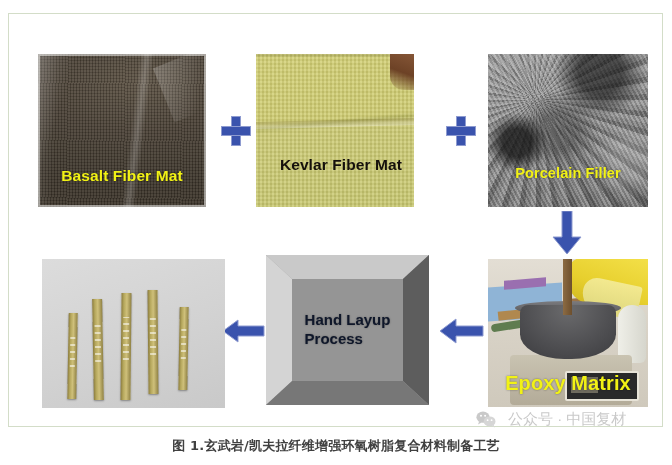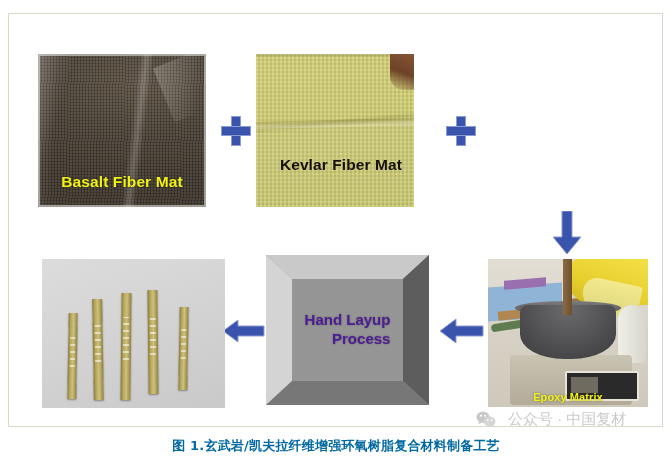--- a/index.html
+++ b/index.html
@@ -64,21 +64,21 @@
     background: linear-gradient(90deg, rgba(255,255,255,0), rgba(255,255,255,.20), rgba(255,255,255,0));
     transform: rotate(7deg);
   }
   #photo-basalt::after {
     content: "";
     position: absolute; left: 74%; top: 2%;
     width: 50px; height: 58px;
     background: linear-gradient(120deg, rgba(255,255,255,.22), rgba(255,255,255,0) 70%);
     transform: rotate(-22deg);
   }
-  #photo-basalt .photo-label { bottom: 16px; font-size: 15.5px; }
+  #photo-basalt .photo-label { bottom: 22px; font-size: 15.5px; }
 
   
   #photo-kevlar {
     left: 247px; top: 40px; width: 158px; height: 153px;
     background:
       linear-gradient(180deg, rgba(0,0,0,.10) 0 2px, rgba(0,0,0,0) 3px),
       repeating-linear-gradient(90deg, rgba(255,255,255,.10) 0 2px, rgba(0,0,0,.05) 2px 4px),
       repeating-linear-gradient(0deg, rgba(255,255,255,.08) 0 2px, rgba(0,0,0,.04) 2px 4px),
       linear-gradient(175deg, #d2cf72 0%, #cfcc6f 43%, #b9b85f 45%, #cdcb73 48%, #c8c86e 100%);
   }
@@ -129,21 +129,21 @@
   #ep-bottle    { right: 2px; top: 46px; width: 28px; height: 58px; background: linear-gradient(90deg, #efefe8, #d6d6cd); border-radius: 14px 14px 6px 6px; }
   #ep-scale     { left: 14%; top: 96px; width: 76%; height: 50px; background: linear-gradient(180deg, #c9c3b1, #b3ab98); border-radius: 4px; }
   #ep-scaledisp { left: 48%; top: 112px; width: 44%; height: 26px; background: #2a2a2a; border: 2px solid #e8e4d8; border-radius: 2px; }
   #ep-scaledisp::after { content: ""; position: absolute; left: 4px; top: 4px; width: 38%; height: 16px; background: #6f6b5e; }
   #ep-bowl      { left: 20%; top: 46px; width: 60%; height: 54px;
                   background: radial-gradient(ellipse 80% 120% at 50% 10%, #6a6a6c 0%, #4d4d50 60%, #3a3a3d 100%);
                   border-radius: 8px 8px 46% 46%; }
   #ep-bowlrim   { left: 17%; top: 42px; width: 66%; height: 14px;
                   background: linear-gradient(180deg, #7b7b7e, #56565a); border-radius: 50%; }
   #ep-stirrer   { left: 47%; top: -2px; width: 9px; height: 58px; background: linear-gradient(90deg, #8c6b43, #6d4f2d); }
-  #photo-epoxy .photo-label { bottom: 4px; font-size: 11px; }
+  #photo-epoxy .photo-label { bottom: 12px; font-size: 20px; }
 
   
   #photo-samples {
     left: 33px; top: 245px; width: 183px; height: 149px;
     background: linear-gradient(160deg, #dcdcdc 0%, #d2d2d2 55%, #c9c9c9 100%);
   }
   .coupon {
     position: absolute;
     background: linear-gradient(90deg, #8a7b3f 0%, #b5a75c 25%, #cfc07a 55%, #8f8144 100%);
     box-shadow: 0 1px 2px rgba(0,0,0,.35);
@@ -179,25 +179,25 @@
                      clip-path: polygon(100% 0, 100% 100%, 84% 84%, 84% 16%); }
   #hl-bevel-bottom { position: absolute; left: 0;  top: 0;  width: 100%; height: 100%;
                      background: #777777;
                      clip-path: polygon(0 100%, 16% 84%, 84% 84%, 100% 100%); }
   #hl-face {
     position: absolute; left: 16%; top: 16%; width: 68%; height: 68%;
     background: #959595;
     display: flex; align-items: center; justify-content: center;
   }
   #hl-text {
-    color: #4c1d95;
+    color: #0f172a;
     font-weight: bold;
     font-size: 15px;
     line-height: 1.25;
-    text-align: right;
+    text-align: left;
     text-shadow: 0 0 2px rgba(0,0,0,.35);
     white-space: pre-line;
   }
 
   
   .plus-sign {
     position: absolute;
     width: 30px; height: 30px;
     color: #3a53ad;
   }
@@ -233,41 +233,44 @@
   #wechat-icon { display: block; }
 
   
   #figure-caption {
     position: absolute;
     left: 0; right: 0; top: 437px;
     text-align: center;
     font-family: "DejaVu Sans", sans-serif;
     font-size: 13px;
     font-weight: bold;
-    color: #0369a1;
+    color: #404040;
     letter-spacing: .2px;
   }
 </style>
 </head>
 <body>
 
 <div id="figure-frame">
 
   <div class="photo" id="photo-basalt">
     <div class="photo-label lbl-yellow">Basalt Fiber Mat</div>
   </div>
 
   <div class="plus-sign" id="plus-1"></div>
 
   <div class="photo" id="photo-kevlar">
     <div class="photo-label lbl-black">Kevlar Fiber Mat</div>
   </div>
 
   <div class="plus-sign" id="plus-2"></div>
 
+  <div class="photo" id="photo-porcelain">
+    <div class="photo-label lbl-yellow">Porcelain Filler</div>
+  </div>
 
   <div class="arrow" id="arrow-down-porcelain">
     <svg width="30" height="44" viewBox="0 0 30 44" aria-hidden="true">
       <polygon points="10,0 20,0 20,26 29,26 15,43 1,26 10,26" fill="#3a53ad" stroke="#8e9bd0" stroke-width="1"></polygon>
     </svg>
   </div>
 
   <div class="photo" id="photo-epoxy">
     <div class="ep" id="ep-bluetable"></div>
     <div class="ep" id="ep-violet"></div>

